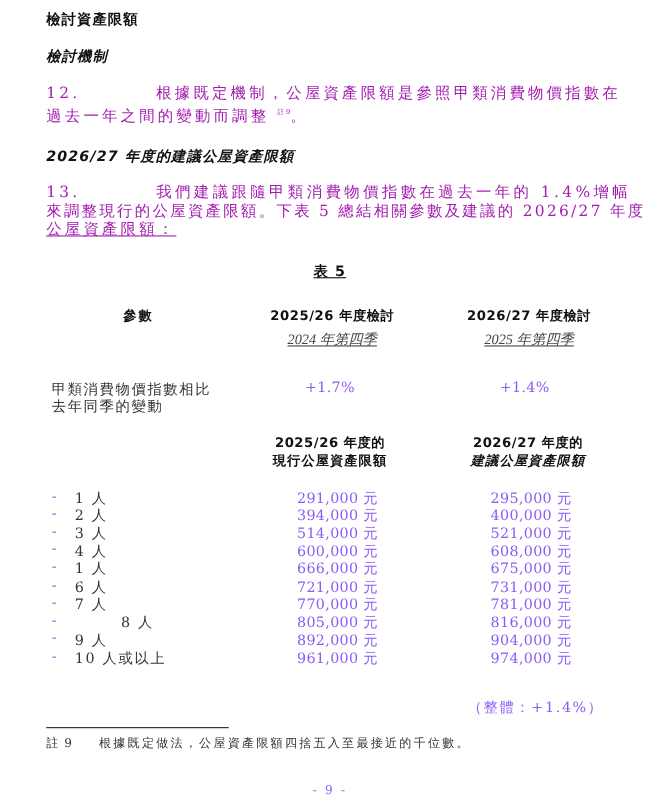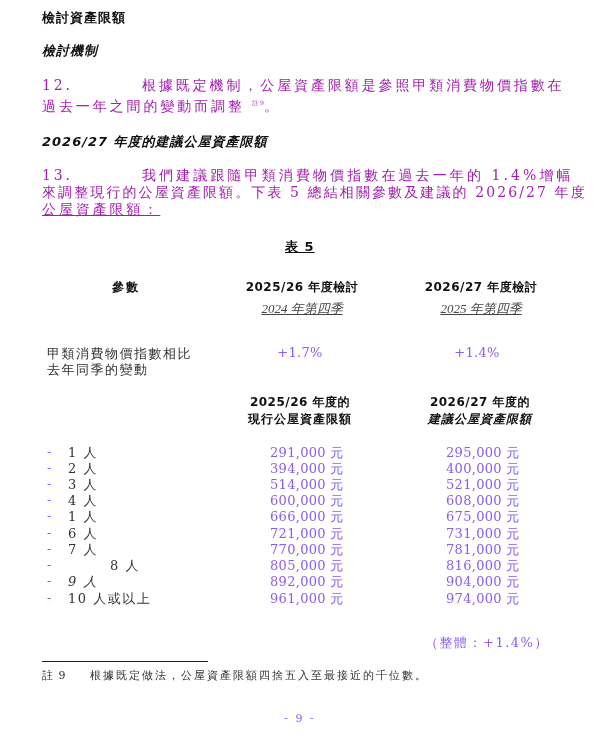--- a/index.html
+++ b/index.html
@@ -106,21 +106,21 @@
     <span class="abs num" style="left:446px;">781,000 元</span>
   </div>
   <div style="position:absolute; left:0; top:557px; width:600px; height:16px;">
     <span class="abs num" style="left:47px;">-</span>
     <span class="abs row-label" style="left:68px;margin-left:42px;">8 人</span>
     <span class="abs num" style="left:270px;">805,000 元</span>
     <span class="abs num" style="left:446px;">816,000 元</span>
   </div>
   <div style="position:absolute; left:0; top:573px; width:600px; height:16px;">
     <span class="abs num" style="left:47px;">-</span>
-    <span class="abs row-label" style="left:68px;font-style:italic;">9 人</span>
+    <span class="abs row-label" style="left:68px;">9 人</span>
     <span class="abs num" style="left:270px;">892,000 元</span>
     <span class="abs num" style="left:446px;">904,000 元</span>
   </div>
   <div style="position:absolute; left:0; top:590px; width:600px; height:16px;">
     <span class="abs num" style="left:47px;">-</span>
     <span class="abs row-label" style="left:68px;">10 人或以上</span>
     <span class="abs num" style="left:270px;">961,000 元</span>
     <span class="abs num" style="left:446px;">974,000 元</span>
   </div>
 </div>

